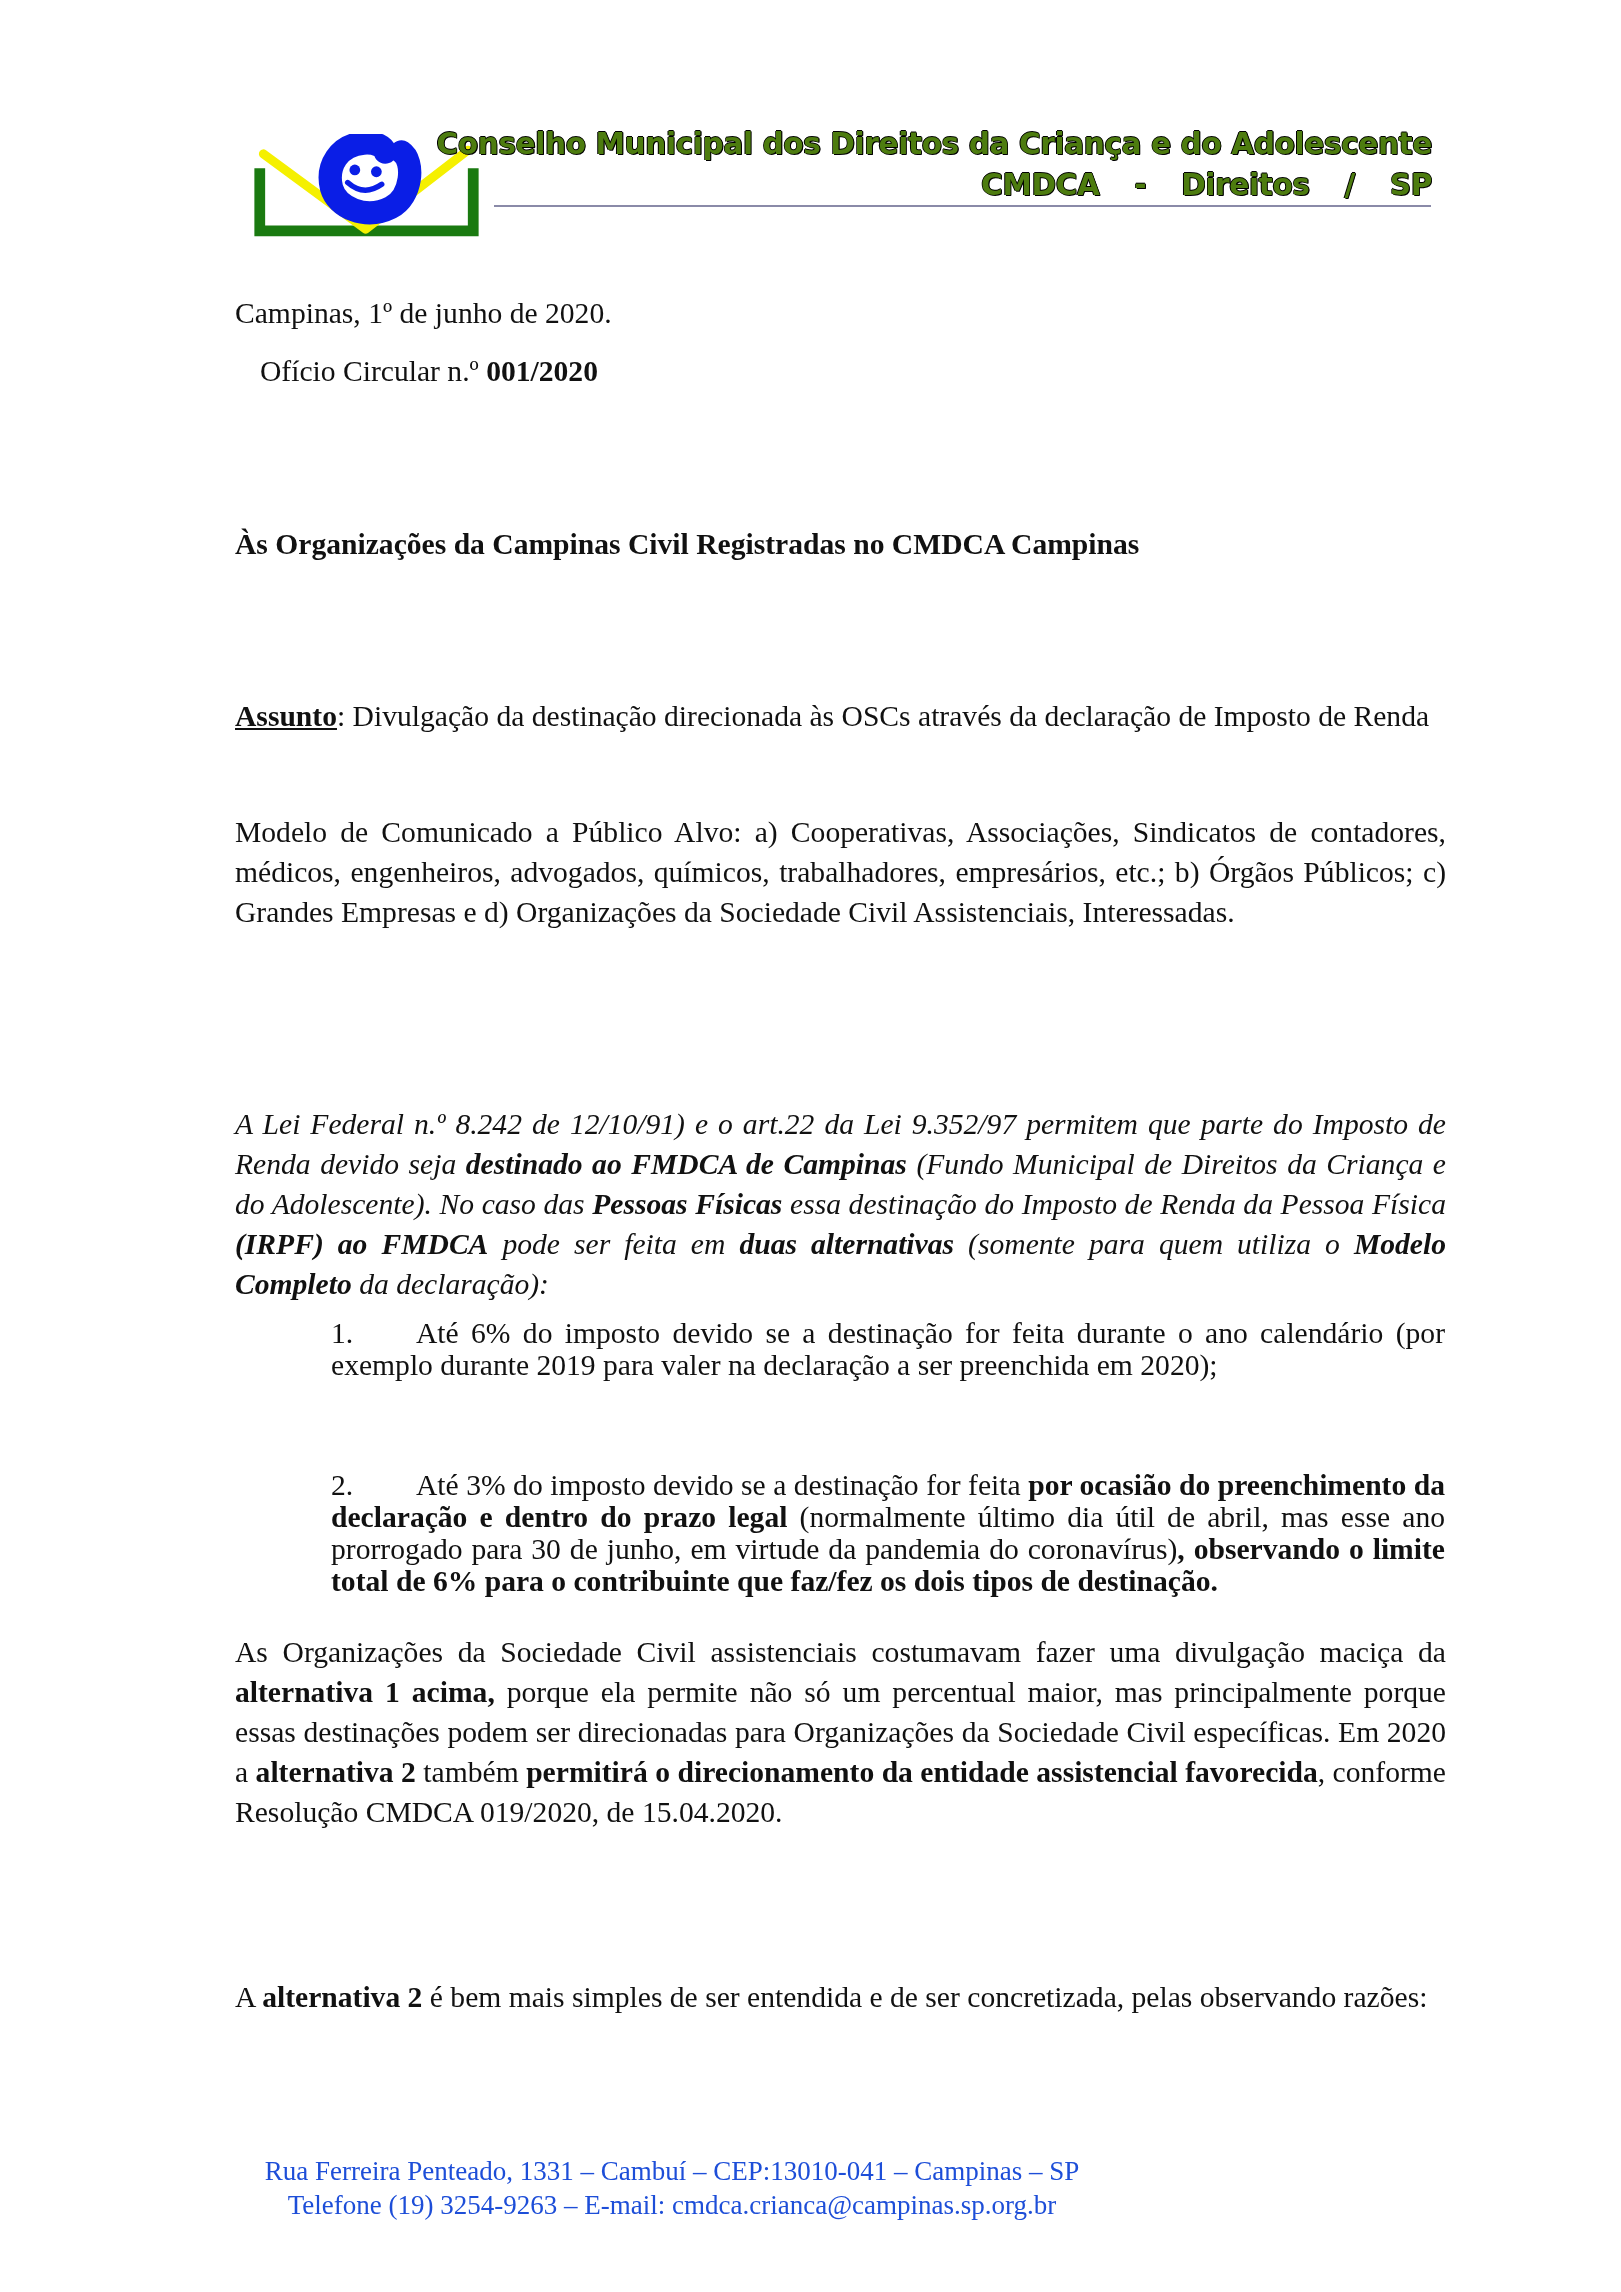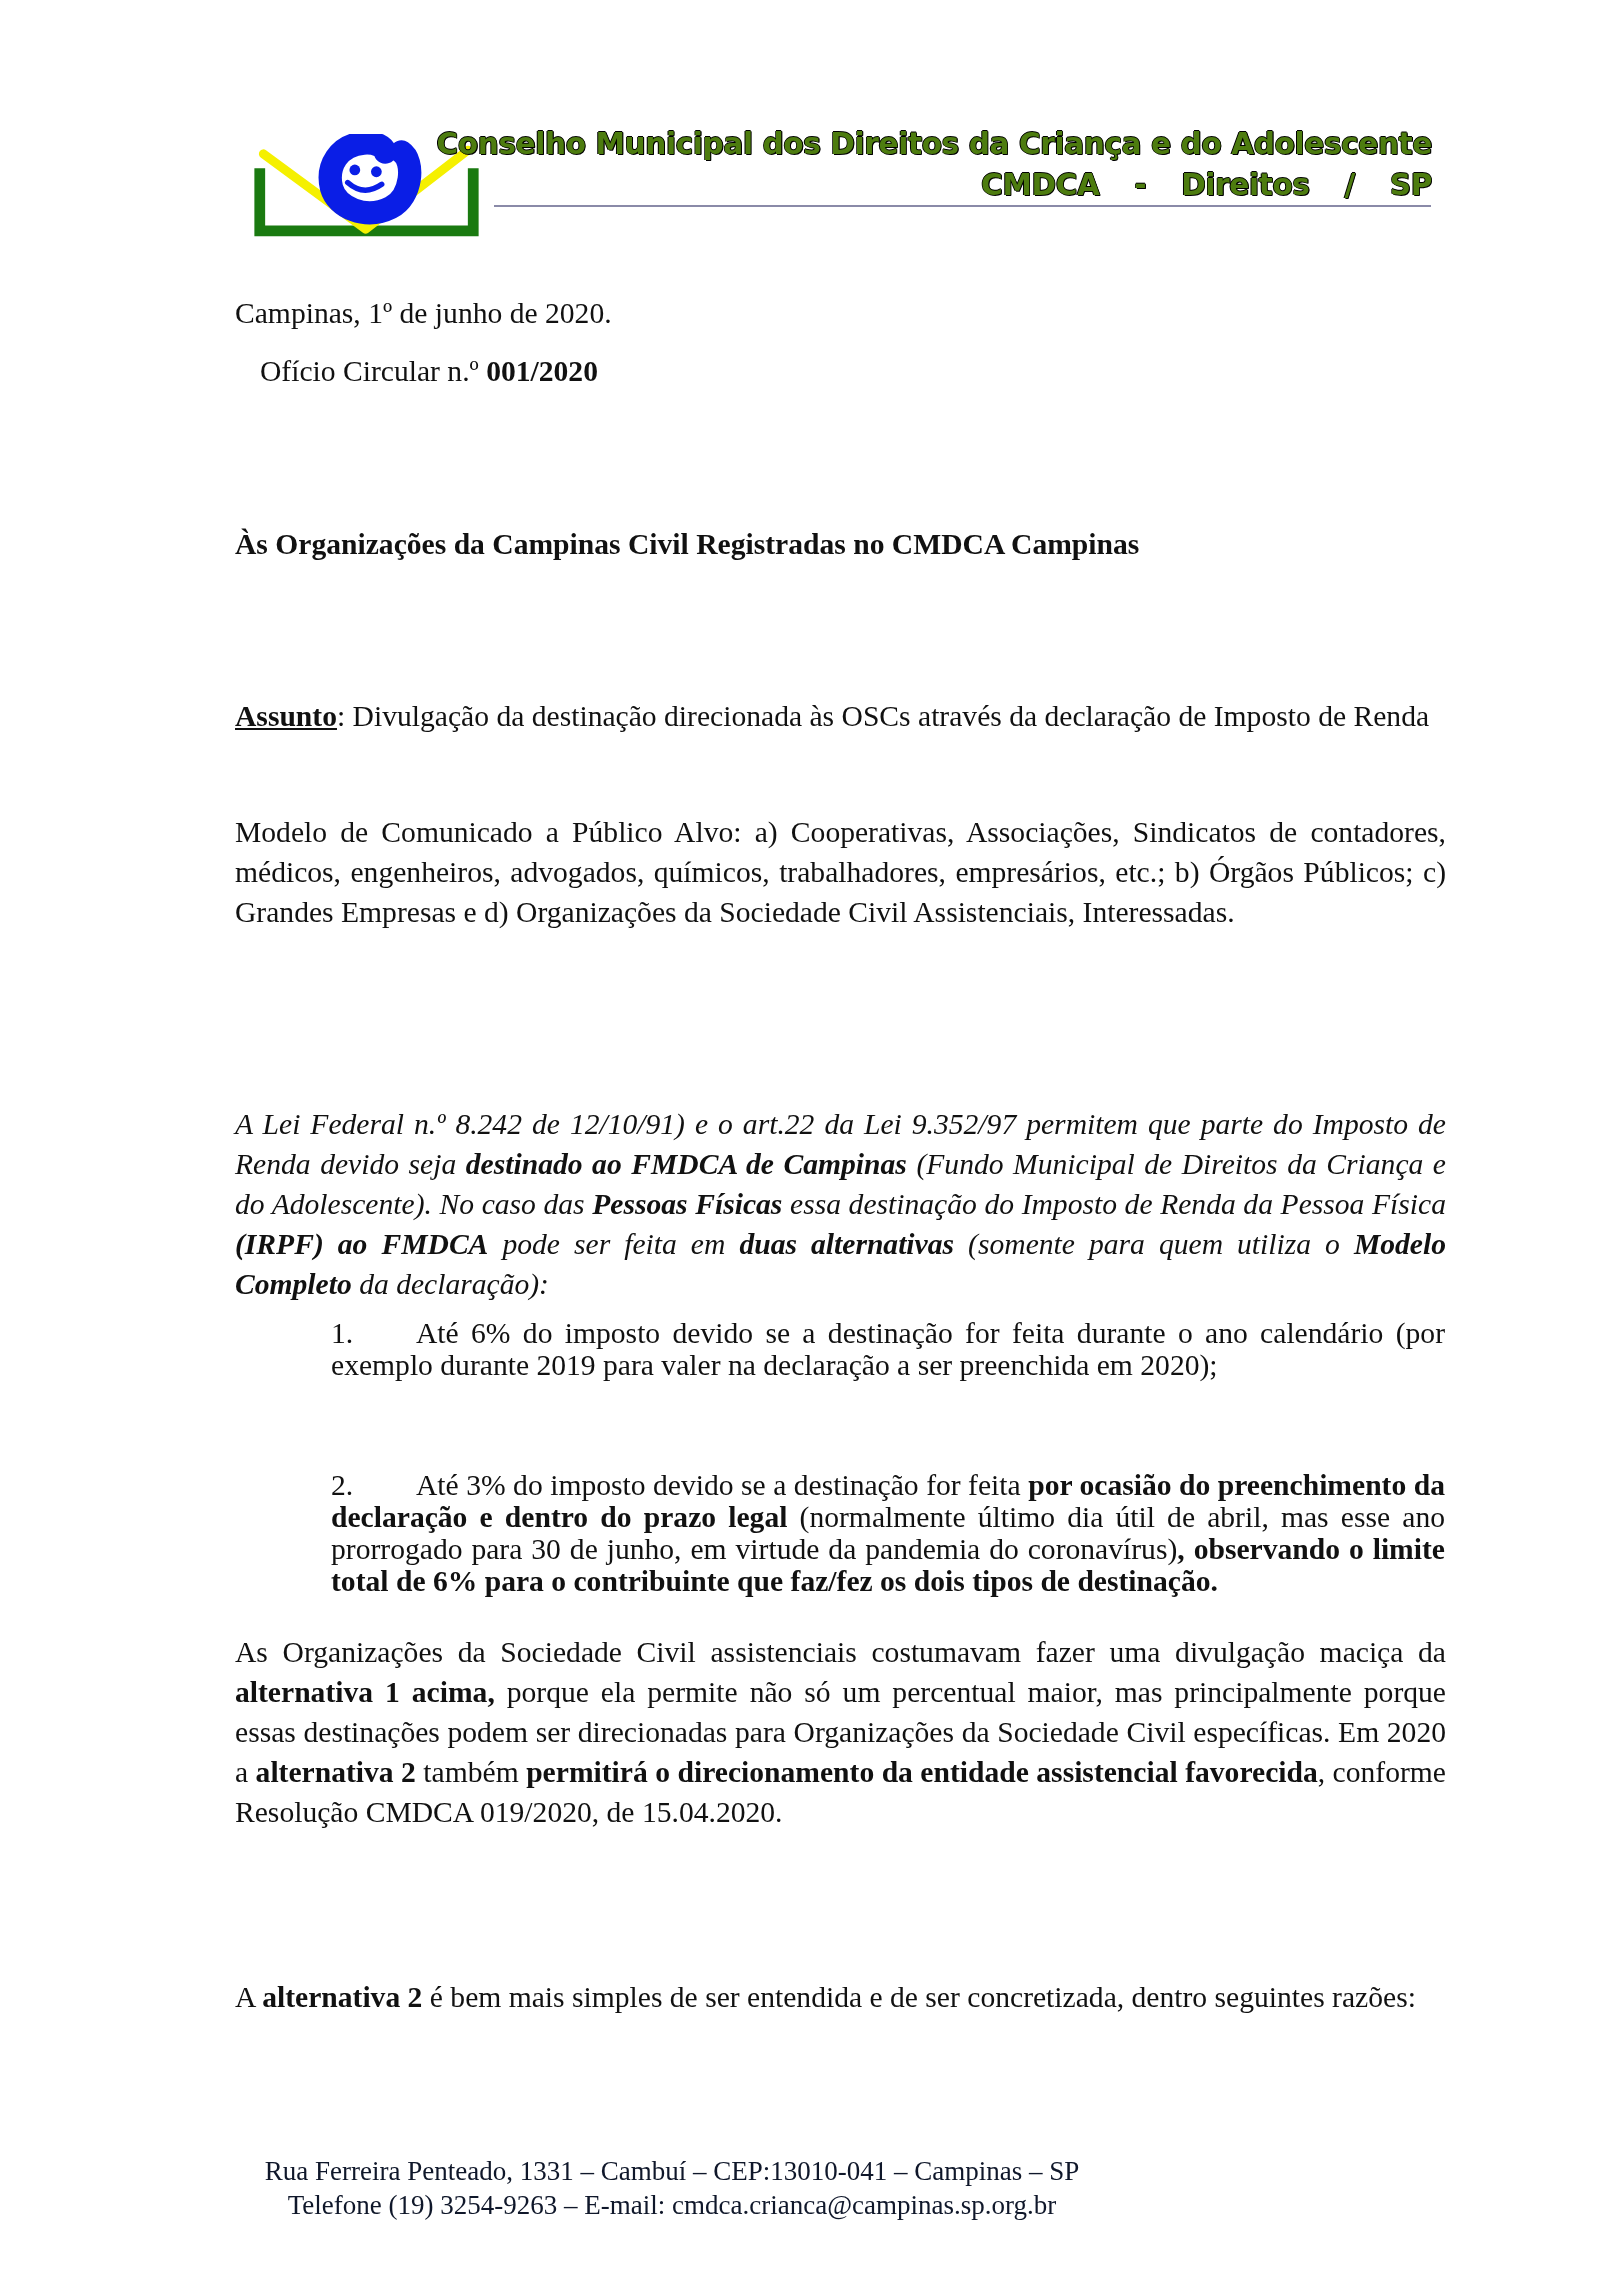--- a/index.html
+++ b/index.html
@@ -17,21 +17,21 @@
 
   
   .doc { font-family: "Liberation Serif", serif; font-size: 29.6px; color: #111; }
   .blk { position: absolute; left: 235px; width: 1211px; line-height: 40px; }
   .just { text-align: justify; }
   b, .b { font-weight: bold; }
   .u { text-decoration: underline; }
   .item { position: absolute; left: 331px; width: 1114px; line-height: 32px; text-align: justify; }
   .item .num { display: inline-block; width: 85px; }
   .footer { position: absolute; left: 0; width: 1344px; text-align: center;
-    font-family: "Liberation Serif", serif; font-size: 27px; color: #0f172a; line-height: 34px; top: 2154px; }
+    font-family: "Liberation Serif", serif; font-size: 27px; color: #1d4ed8; line-height: 34px; top: 2154px; }
 </style>
 </head>
 <body>
 
 <div class="page">
 
   <svg class="logo" viewBox="0 0 262 118">
 
     <polyline points="12,38 12,108 250,108 250,38" fill="none" stroke="#1a7a10" stroke-width="12"></polyline>
 
@@ -77,21 +77,21 @@
 
     <div class="item" style="top:1469px;">
       <span class="num">2.</span><span>Até 3% do imposto devido se a destinação for feita </span><b>por ocasião do preenchimento da declaração e dentro do prazo legal</b><span> (normalmente último dia útil de abril, mas esse ano prorrogado para 30 de junho, em virtude da pandemia do coronavírus)</span><b>, observando o limite total de 6% para o contribuinte que faz/fez os dois tipos de destinação.</b>
     </div>
 
     <div class="blk just" style="top:1632px;">
       <span>As Organizações da Sociedade Civil assistenciais costumavam fazer uma divulgação maciça da </span><b>alternativa 1 acima,</b><span> porque ela permite não só um percentual maior, mas principalmente porque essas destinações podem ser direcionadas para Organizações da Sociedade Civil específicas. Em 2020 a </span><b>alternativa 2</b><span> também </span><b>permitirá o direcionamento da entidade assistencial favorecida</b><span>, conforme Resolução CMDCA 019/2020, de 15.04.2020.</span>
     </div>
 
     <div class="blk just" style="top:1977px;">
-      <span>A </span><b>alternativa 2</b><span> é bem mais simples de ser entendida e de ser concretizada, dentro seguintes razões:</span>
+      <span>A </span><b>alternativa 2</b><span> é bem mais simples de ser entendida e de ser concretizada, pelas observando razões:</span>
     </div>
   </div>
 
   <div class="footer">
     <div>Rua Ferreira Penteado, 1331 – Cambuí – CEP:13010-041 – Campinas – SP</div>
     <div>Telefone (19) 3254-9263  – E-mail: cmdca.crianca@campinas.sp.org.br</div>
   </div>
 </div>
 
 

